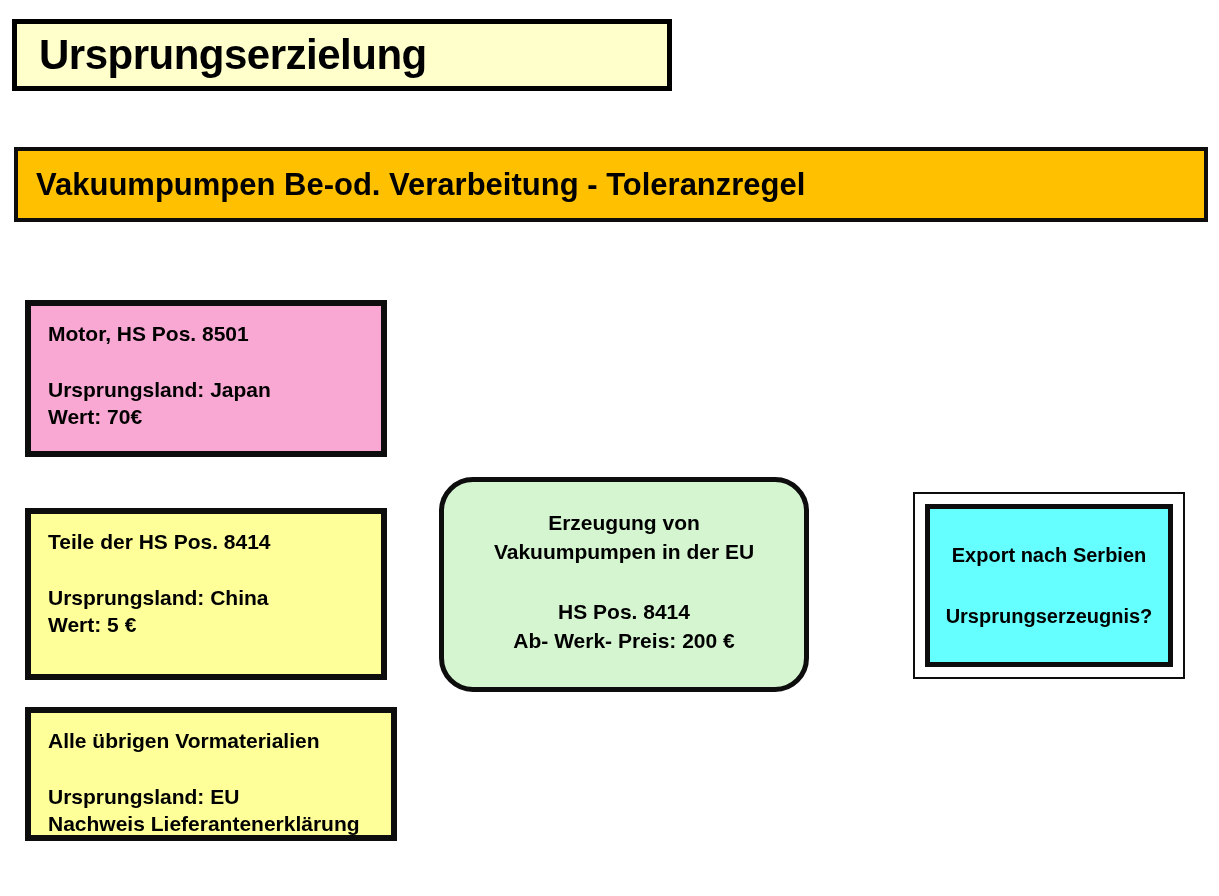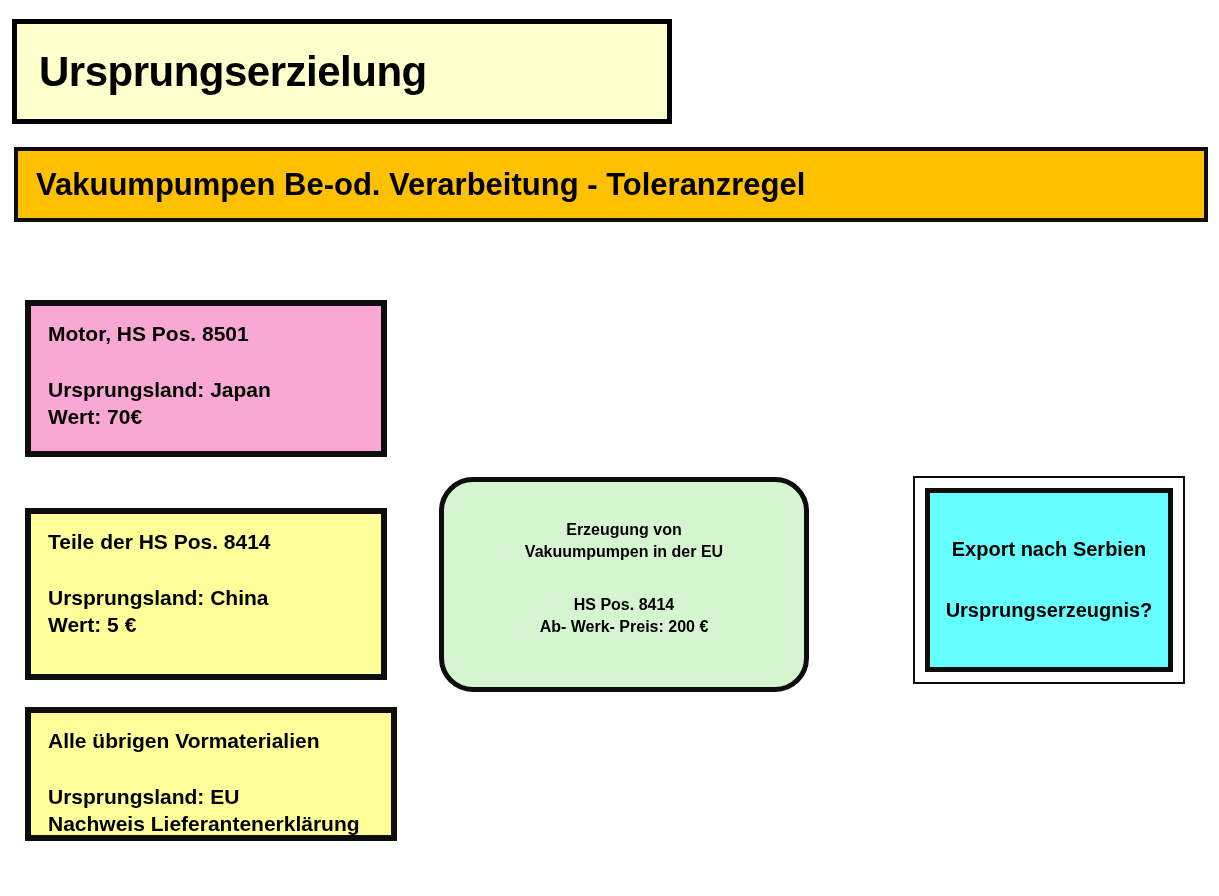--- a/index.html
+++ b/index.html
@@ -13,21 +13,21 @@
     width: 1219px;
     height: 896px;
     background: #ffffff;
     overflow: hidden;
     font-weight: bold;
     color: #000000;
   }
   .abs { position: absolute; box-sizing: border-box; }
 
   .title-box {
-    left: 12px; top: 19px; width: 660px; height: 105px;
+    left: 12px; top: 19px; width: 660px; height: 72px;
     border: 5px solid #000000;
     display: flex; align-items: center;
     padding-left: 22px;
     font-size: 42px;
     letter-spacing: -0.5px;
   }
   .banner {
     border: 4px solid #0d0d0d;
     display: flex; align-items: center;
     font-size: 31px;
@@ -52,28 +52,28 @@
   .material-box .origin-line { margin-top: 28px; }
   .mat-1 { left: 25px; top: 300px; height: 157px; }
   .mat-2 { left: 25px; top: 508px; height: 172px; }
   .mat-3 { left: 25px; top: 707px; width: 372px; height: 134px; }
 
   .process-box {
     left: 439px; top: 477px; width: 370px; height: 215px;
     border: 5px solid #0d0d0d;
     border-radius: 34px;
     text-align: center;
-    padding-top: 37px;
-    font-size: 16px;
+    padding-top: 26px;
+    font-size: 21px;
     line-height: 1.4;
   }
   .process-box .second-group { margin-top: 30px; }
 
   .export-outer {
-    left: 913px; top: 476px; width: 272px; height: 208px;
+    left: 913px; top: 492px; width: 272px; height: 187px;
     border: 2px solid #0d0d0d;
     background: #ffffff;
     padding: 10px;
   }
   .export-inner {
     box-sizing: border-box;
     width: 100%; height: 100%;
     border: 5px solid #0d0d0d;
     display: flex; flex-direction: column;
     align-items: center; justify-content: center;

